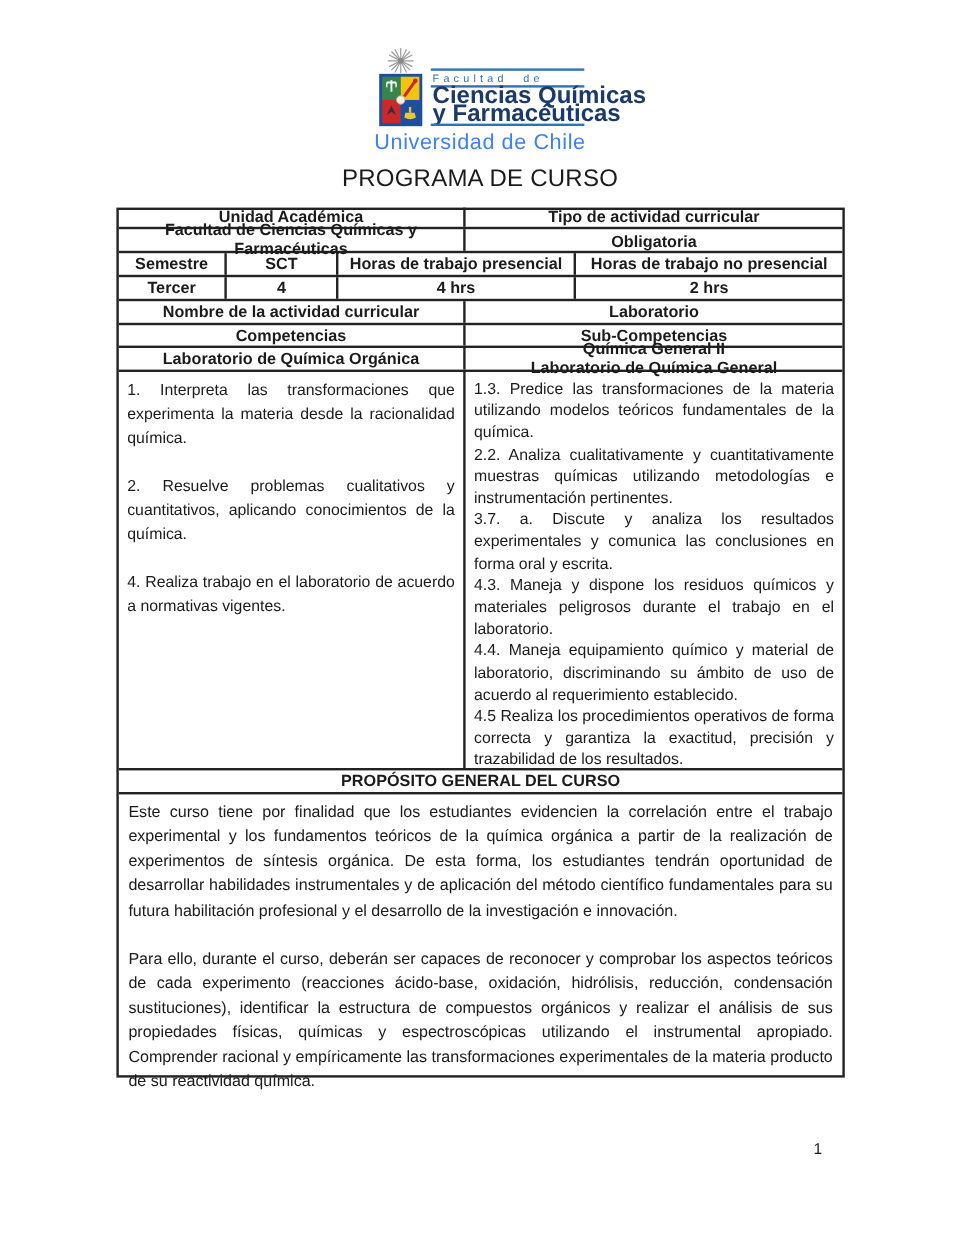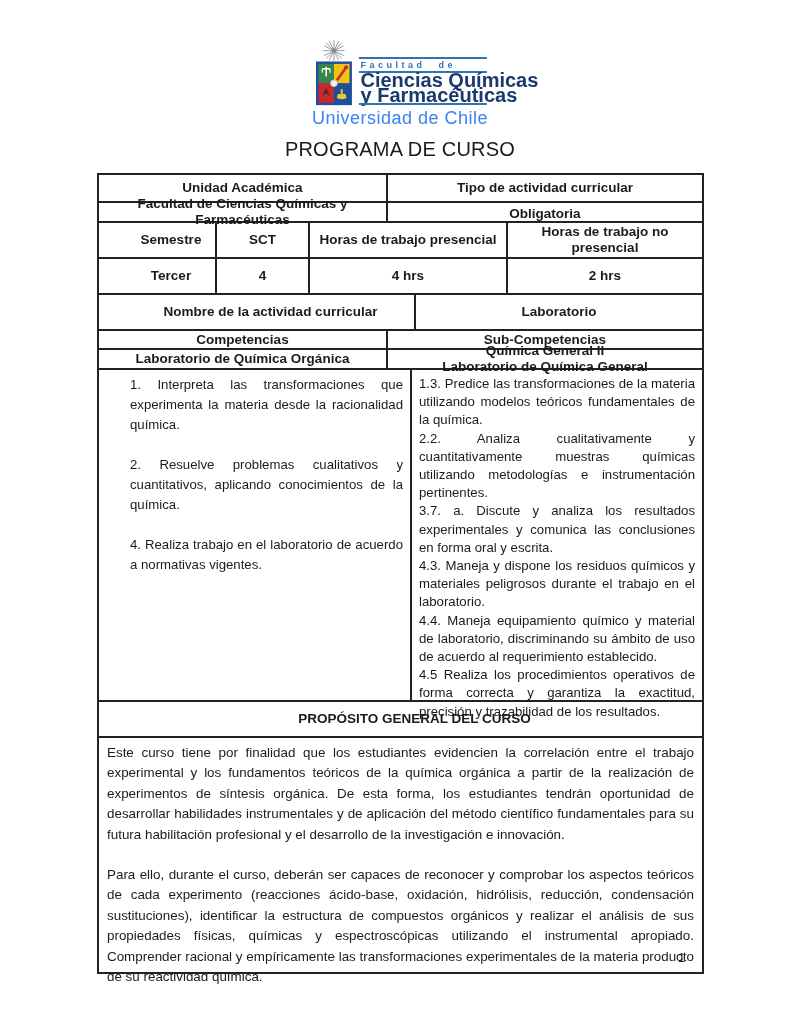--- a/index.html
+++ b/index.html
@@ -12,21 +12,21 @@
     margin:0 auto;
     overflow:hidden;
   }
   
   .logo{position:absolute;top:40px;left:50%;transform:translateX(-50%);
         display:flex;flex-direction:column;align-items:center;}
   .logo-top{display:flex;align-items:flex-end;gap:5px;}
   .crest{position:relative;width:40px;height:66px;display:flex;flex-direction:column;align-items:center;}
   .fac-block{display:flex;flex-direction:column;width:128px;padding-bottom:1px;}
   .fac-rule{height:2px;background:#2e74b5;width:100%;}
-  .fac-small{font-size:9px;font-weight:bold;color:#2e74b5;letter-spacing:3.5px;word-spacing:7px;
+  .fac-small{font-size:9px;font-weight:normal;color:#2e74b5;letter-spacing:3.5px;word-spacing:7px;
              padding:1px 0 1px 2px;white-space:nowrap;}
   .fac-name{font-size:20px;font-weight:bold;color:#1b3a6b;line-height:15px;padding-left:2px;white-space:nowrap;}
   .uni-name{font-size:18px;color:#3b82f6;letter-spacing:0.5px;margin-top:2px;white-space:nowrap;}
   
   .doc-title{position:absolute;top:138px;left:0;width:100%;text-align:center;
              font-size:20px;font-weight:normal;letter-spacing:0.2px;}
   
   .tbl{position:absolute;left:97px;top:173px;width:607px;
        border:2px solid #222;box-sizing:border-box;background:#fff;}
   .trow{display:flex;border-bottom:2px solid #222;box-sizing:border-box;}
@@ -34,22 +34,22 @@
   .td{box-sizing:border-box;border-right:2px solid #222;
       display:flex;flex-direction:column;align-items:center;justify-content:center;
       text-align:center;padding:0 5px;font-size:13.5px;line-height:16px;}
   .td:last-child{border-right:none;}
   .b{font-weight:bold;}
   .w-half{width:289px;flex:none;}
   .grow{flex:1;}
   .w-c1{width:90px;flex:none;}
   .w-c2{width:93px;flex:none;}
   .w-c3{width:198px;flex:none;}
-  .h21{height:28px;} .h32{height:20px;} .h20{height:36px;padding-left:28px;} .h19{height:19px;}
-  .h332{height:332px;padding-left:24px;} .h236{height:234px;}
+  .h21{height:16px;align-items:flex-end;} .h32{height:20px;} .h20{height:20px;} .h19{height:19px;}
+  .h332{height:332px;} .h236{height:234px;}
   .top-align{justify-content:flex-start;padding-top:3px;}
   .body-cell{align-items:stretch;justify-content:flex-start;text-align:justify;
              padding:5px 7px;font-size:13.2px;}
   .comp-cell p{margin:0 0 20px 0;line-height:20px;}
   .comp-cell p:last-child{margin-bottom:0;}
   .subcomp-cell p{margin:0;line-height:18.2px;}
   .purpose-cell{align-items:stretch;justify-content:flex-start;text-align:justify;
                 padding:5px 8px;font-size:13.4px;}
   .purpose-cell p{margin:0 0 20px 0;line-height:20.4px;}
   .purpose-cell p:last-child{margin-bottom:0;}

